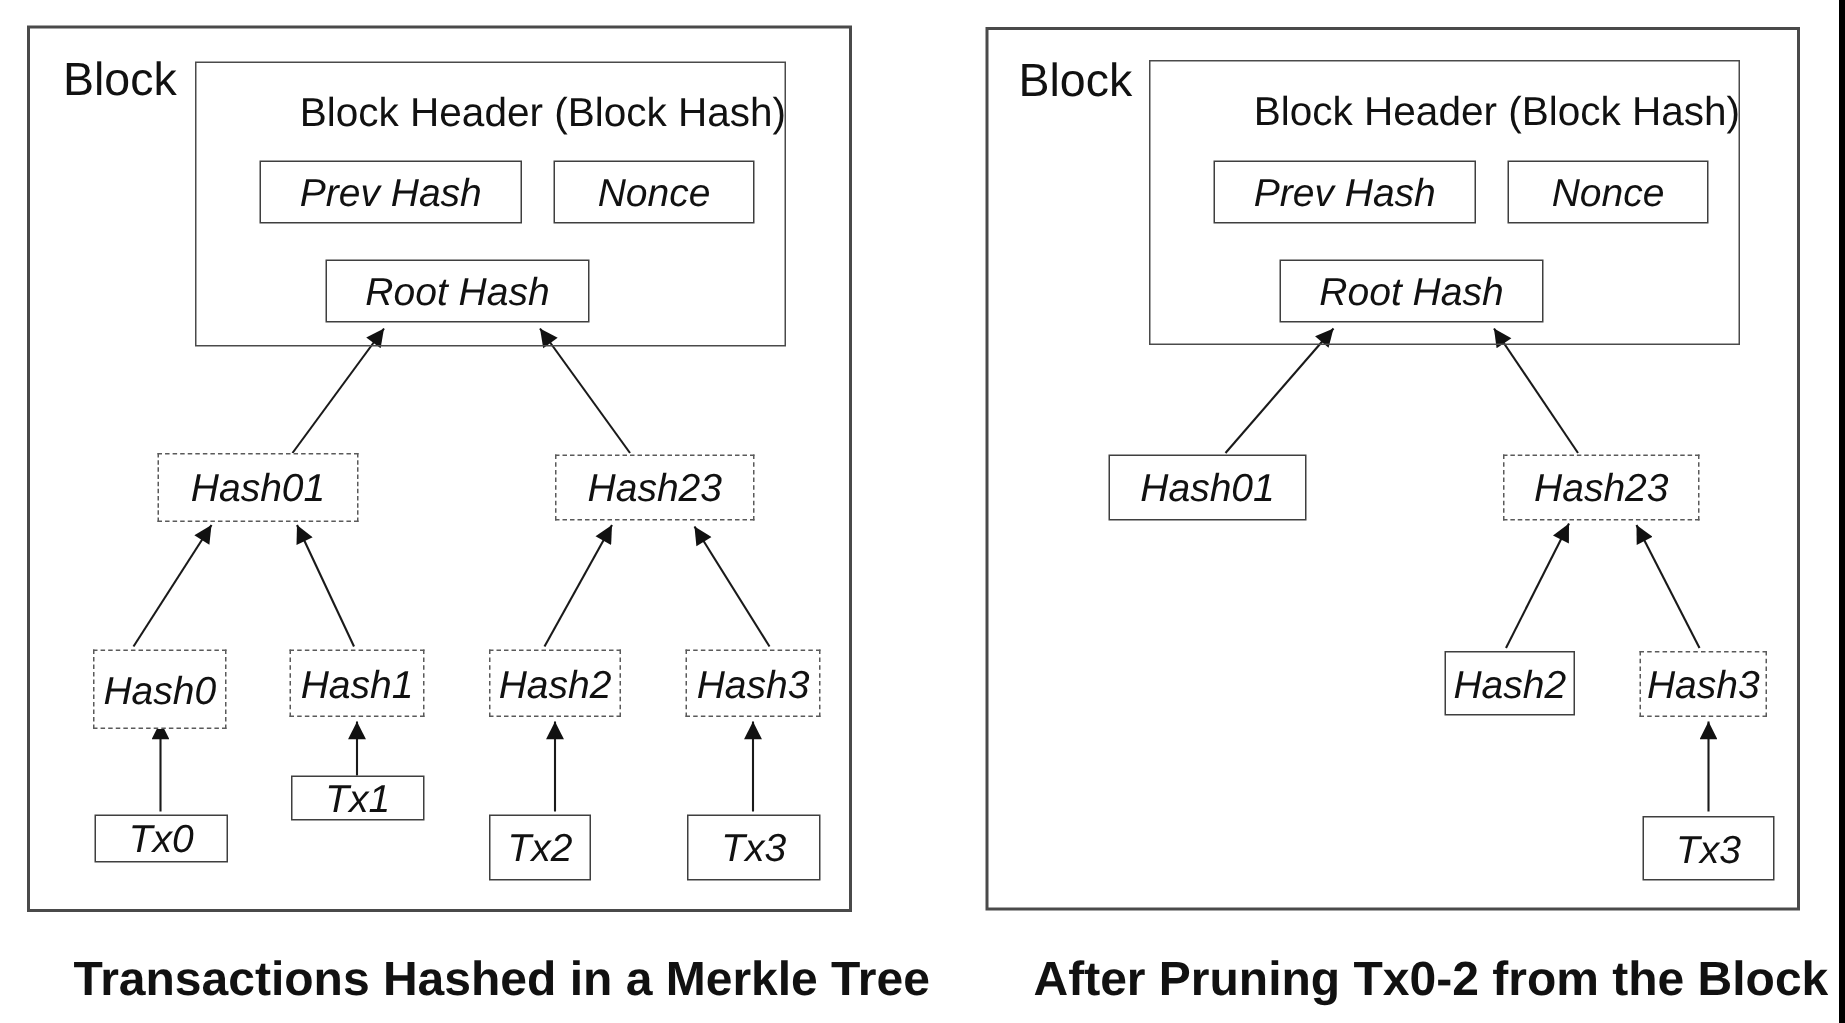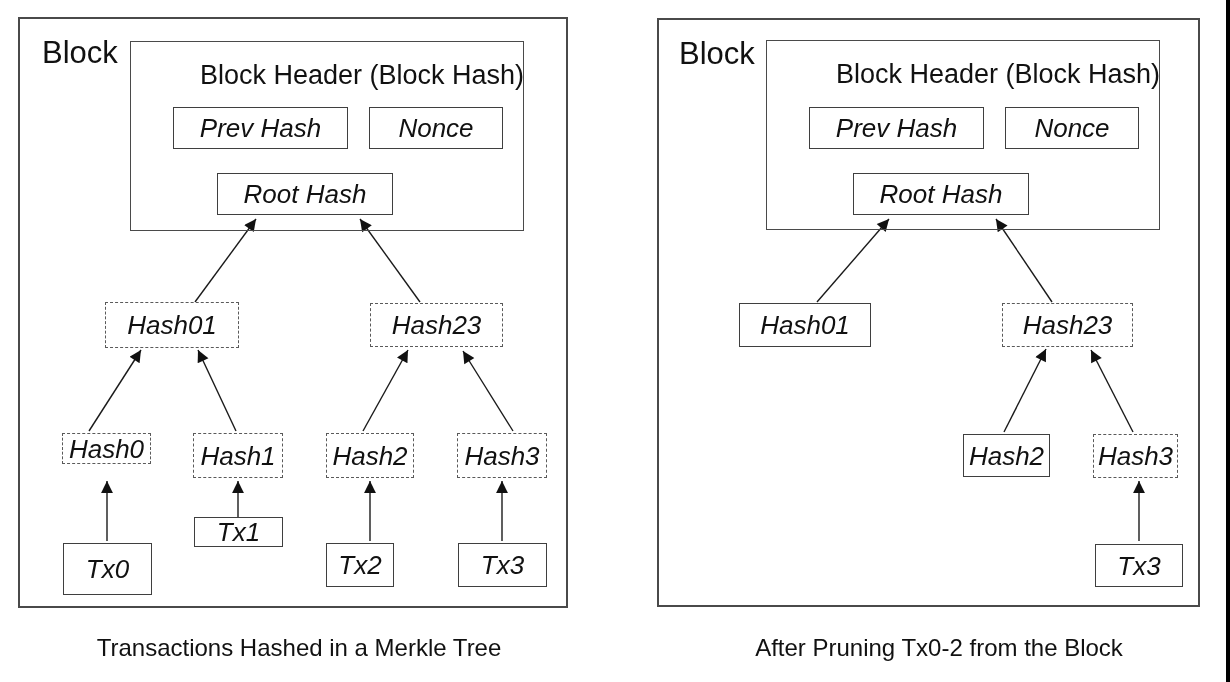--- a/index.html
+++ b/index.html
@@ -11,21 +11,21 @@
   .abs{position:absolute;box-sizing:border-box;}
   .node{
     display:flex;align-items:center;justify-content:center;
     font-size:26px;line-height:1;background:#fff;font-style:italic;
   }
   .solid{border:1.5px solid #3f3f3f;}
   .dashed{border:1.5px dashed #5a5a5a;}
   .outer{border:2px solid #4a4a4a;background:transparent;}
   .headerbox{border:1.5px solid #4a4a4a;background:transparent;}
   .lbl{font-size:31px;line-height:1.2;white-space:nowrap;}
-  .caption{font-size:24px;text-align:center;white-space:nowrap;}
+  .caption{font-size:32px;white-space:nowrap;font-weight:bold;}
   .headertitle{font-size:27px;text-align:right;white-space:nowrap;}
   svg{position:absolute;left:0;top:0;}
   .edgebar{background:#000;}
 </style>
 </head>
 <body>
 
 <svg width="1230" height="682" viewBox="0 0 1230 682">
   <defs>
     <marker id="ah" viewBox="0 0 10 10" refX="10" refY="5" markerWidth="11" markerHeight="8.5" orient="auto">
@@ -58,26 +58,26 @@
 
 <div class="abs headerbox" style="left:130px;top:41px;width:394px;height:190px;"></div>
 <div class="abs headertitle" style="left:130px;top:60px;width:394px;">Block Header (Block Hash)</div>
 <div class="abs node solid" style="left:173px;top:107px;width:175px;height:42px;">Prev Hash</div>
 <div class="abs node solid" style="left:369px;top:107px;width:134px;height:42px;">Nonce</div>
 <div class="abs node solid" style="left:217px;top:173px;width:176px;height:42px;">Root Hash</div>
 
 <div class="abs node dashed" style="left:105px;top:302px;width:134px;height:46px;">Hash01</div>
 <div class="abs node dashed" style="left:370px;top:303px;width:133px;height:44px;">Hash23</div>
 
-<div class="abs node dashed" style="left:62px;top:433px;width:89px;height:31px;">Hash0</div>
+<div class="abs node dashed" style="left:62px;top:433px;width:89px;height:53px;">Hash0</div>
 <div class="abs node dashed" style="left:193px;top:433px;width:90px;height:45px;">Hash1</div>
 <div class="abs node dashed" style="left:326px;top:433px;width:88px;height:45px;">Hash2</div>
 <div class="abs node dashed" style="left:457px;top:433px;width:90px;height:45px;">Hash3</div>
 
-<div class="abs node solid" style="left:63px;top:543px;width:89px;height:52px;">Tx0</div>
+<div class="abs node solid" style="left:63px;top:543px;width:89px;height:32px;">Tx0</div>
 <div class="abs node solid" style="left:194px;top:517px;width:89px;height:30px;">Tx1</div>
 <div class="abs node solid" style="left:326px;top:543px;width:68px;height:44px;">Tx2</div>
 <div class="abs node solid" style="left:458px;top:543px;width:89px;height:44px;">Tx3</div>
 
 <div class="abs caption" style="left:49px;top:634px;width:500px;">Transactions Hashed in a Merkle Tree</div>
 
 <div class="abs outer" style="left:657px;top:18px;width:543px;height:589px;"></div>
 <div class="abs lbl" style="left:679px;top:35px;">Block</div>
 
 <div class="abs headerbox" style="left:766px;top:40px;width:394px;height:190px;"></div>

